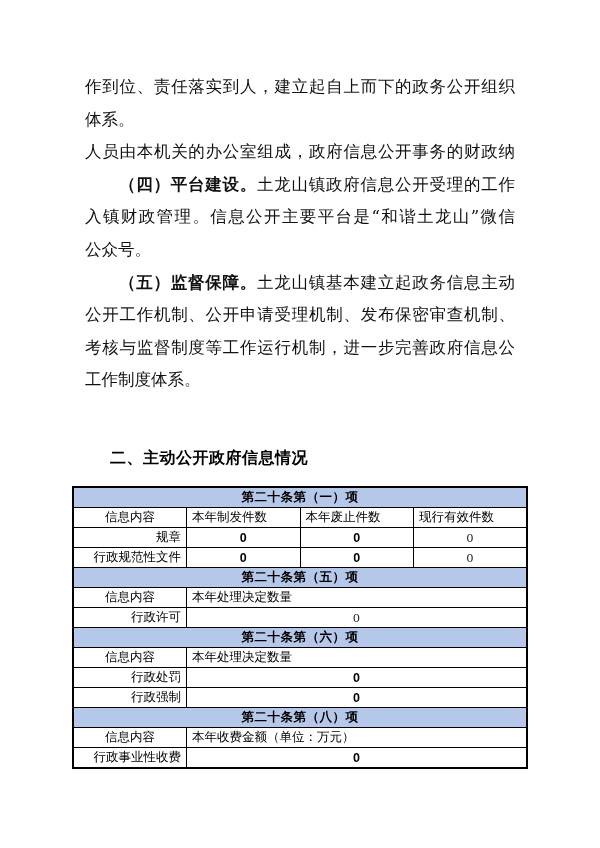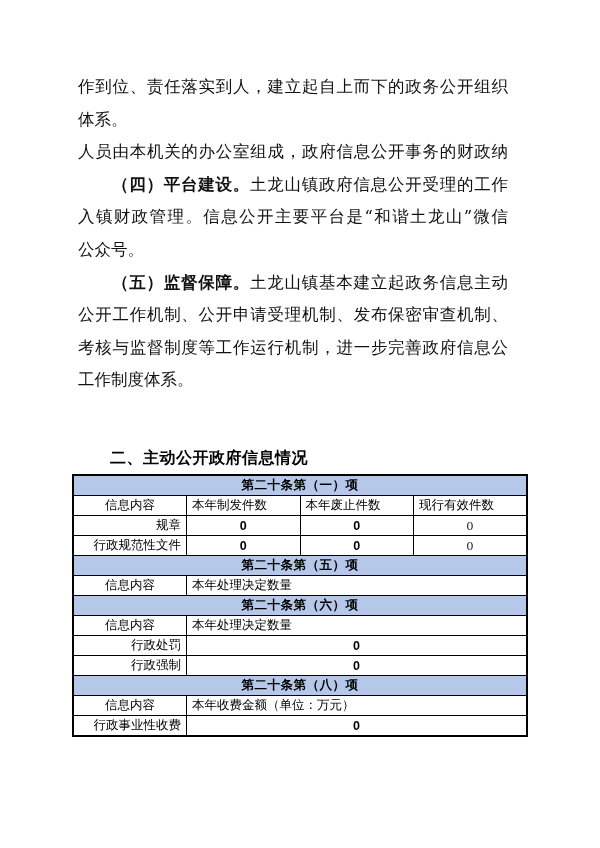--- a/index.html
+++ b/index.html
@@ -9,21 +9,21 @@
     width: 600px;
     height: 848px;
     background: #ffffff;
     font-family: "Liberation Sans", sans-serif;
     color: #000000;
     overflow: hidden;
   }
   
   .body-text {
     position: absolute;
-    left: 78px;
+    left: 85px;
     top: 71px;
     width: 430px;
     font-family: "DejaVu Serif", "Liberation Serif", serif;
     font-size: 16.5px;
     line-height: 32.6px;
     color: #111111;
   }
   .body-text .line { height: 32.6px; white-space: nowrap; }
   .body-text .line.j { text-align: justify; text-align-last: justify; white-space: normal; }
   .body-text .line.indent { text-indent: 34px; }
@@ -36,21 +36,21 @@
     font-family: "Liberation Sans", sans-serif;
     font-weight: bold;
     font-size: 16px;
     color: #000000;
     letter-spacing: 0.5px;
   }
   
   table.info-table {
     position: absolute;
     left: 72px;
-    top: 474px;
+    top: 486px;
     width: 456px;
     border-collapse: collapse;
     table-layout: fixed;
     border: 2px solid #000000;
     font-family: "Liberation Sans", sans-serif;
     font-size: 12.5px;
     color: #000000;
   }
   table.info-table td {
     border: 1.5px solid #000000;
@@ -124,20 +124,24 @@
           <td class="val serif">0</td>
         </tr>
         <tr>
           <td colspan="4" class="band">第二十条第（五）项</td>
         </tr>
         <tr>
           <td class="hdr c1">信息内容</td>
           <td class="hdr" colspan="3">本年处理决定数量</td>
         </tr>
         <tr>
+          <td class="lbl">行政许可</td>
+          <td class="val serif" colspan="3">0</td>
+        </tr>
+        <tr>
           <td colspan="4" class="band">第二十条第（六）项</td>
         </tr>
         <tr>
           <td class="hdr c1">信息内容</td>
           <td class="hdr" colspan="3">本年处理决定数量</td>
         </tr>
         <tr>
           <td class="lbl">行政处罚</td>
           <td class="val" colspan="3">0</td>
         </tr>

